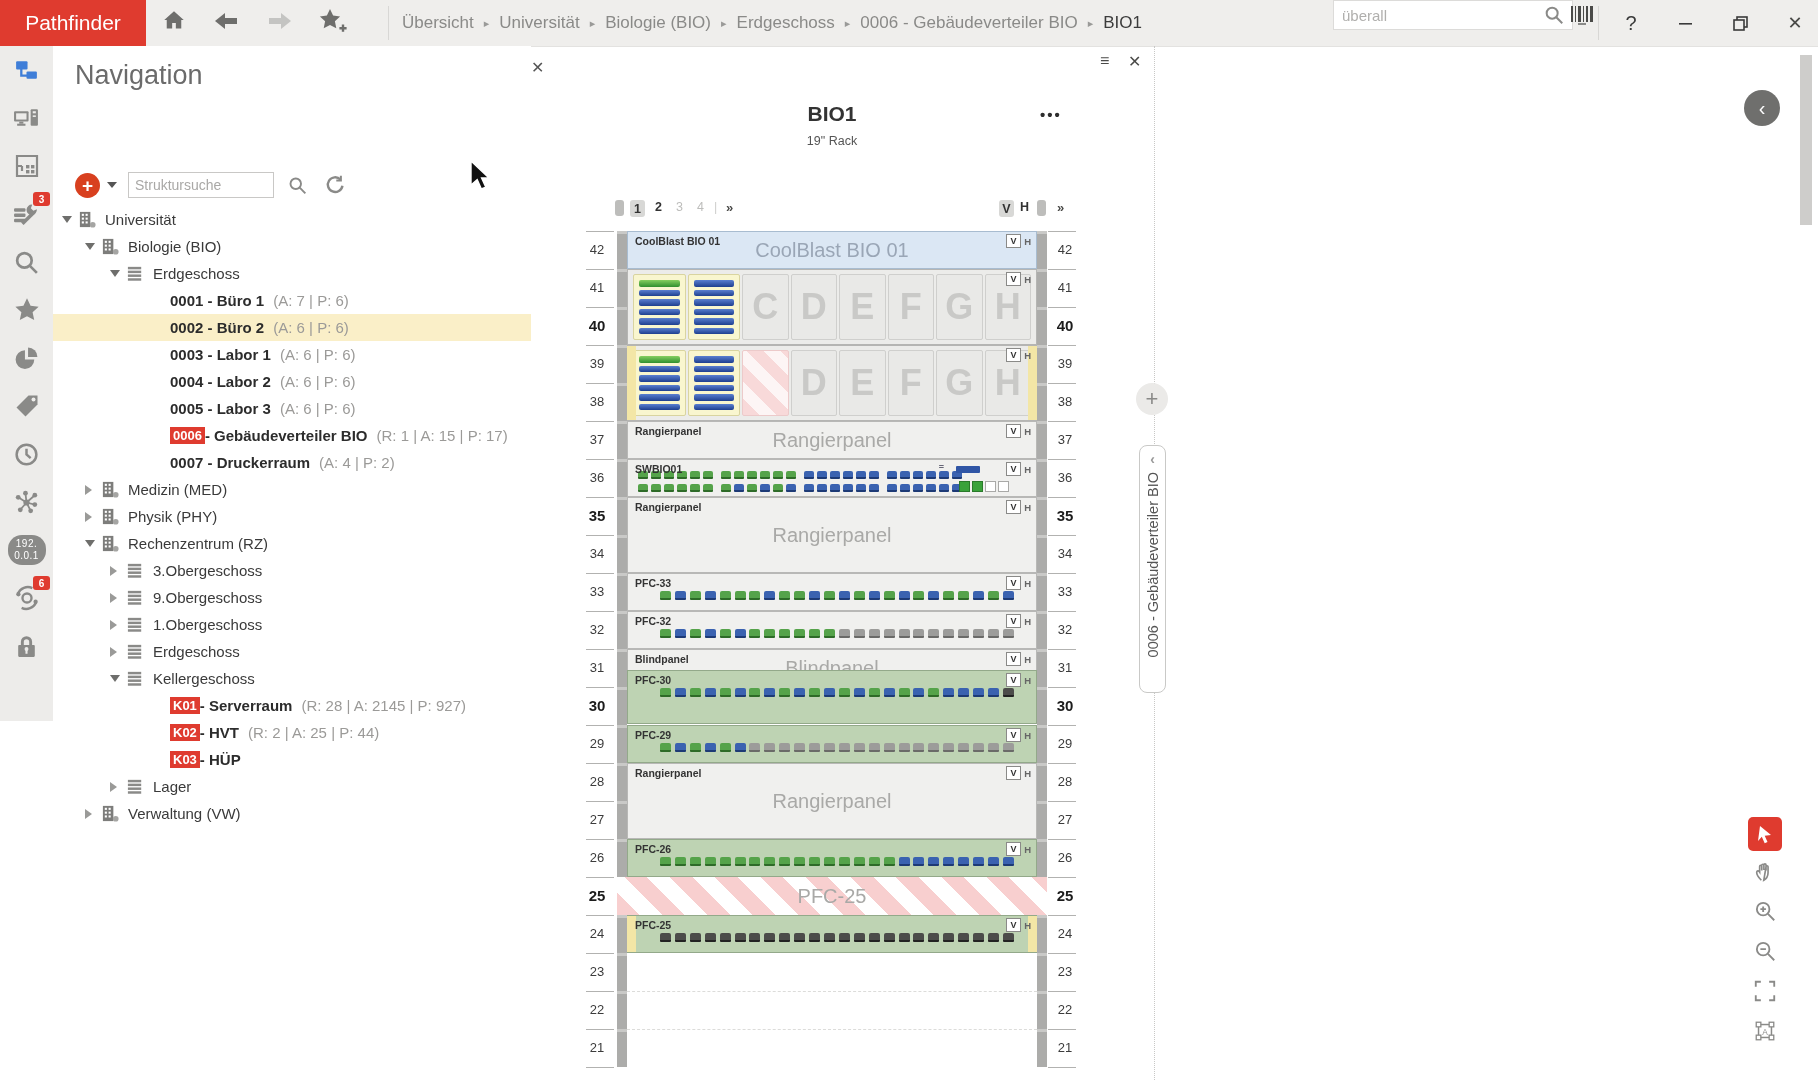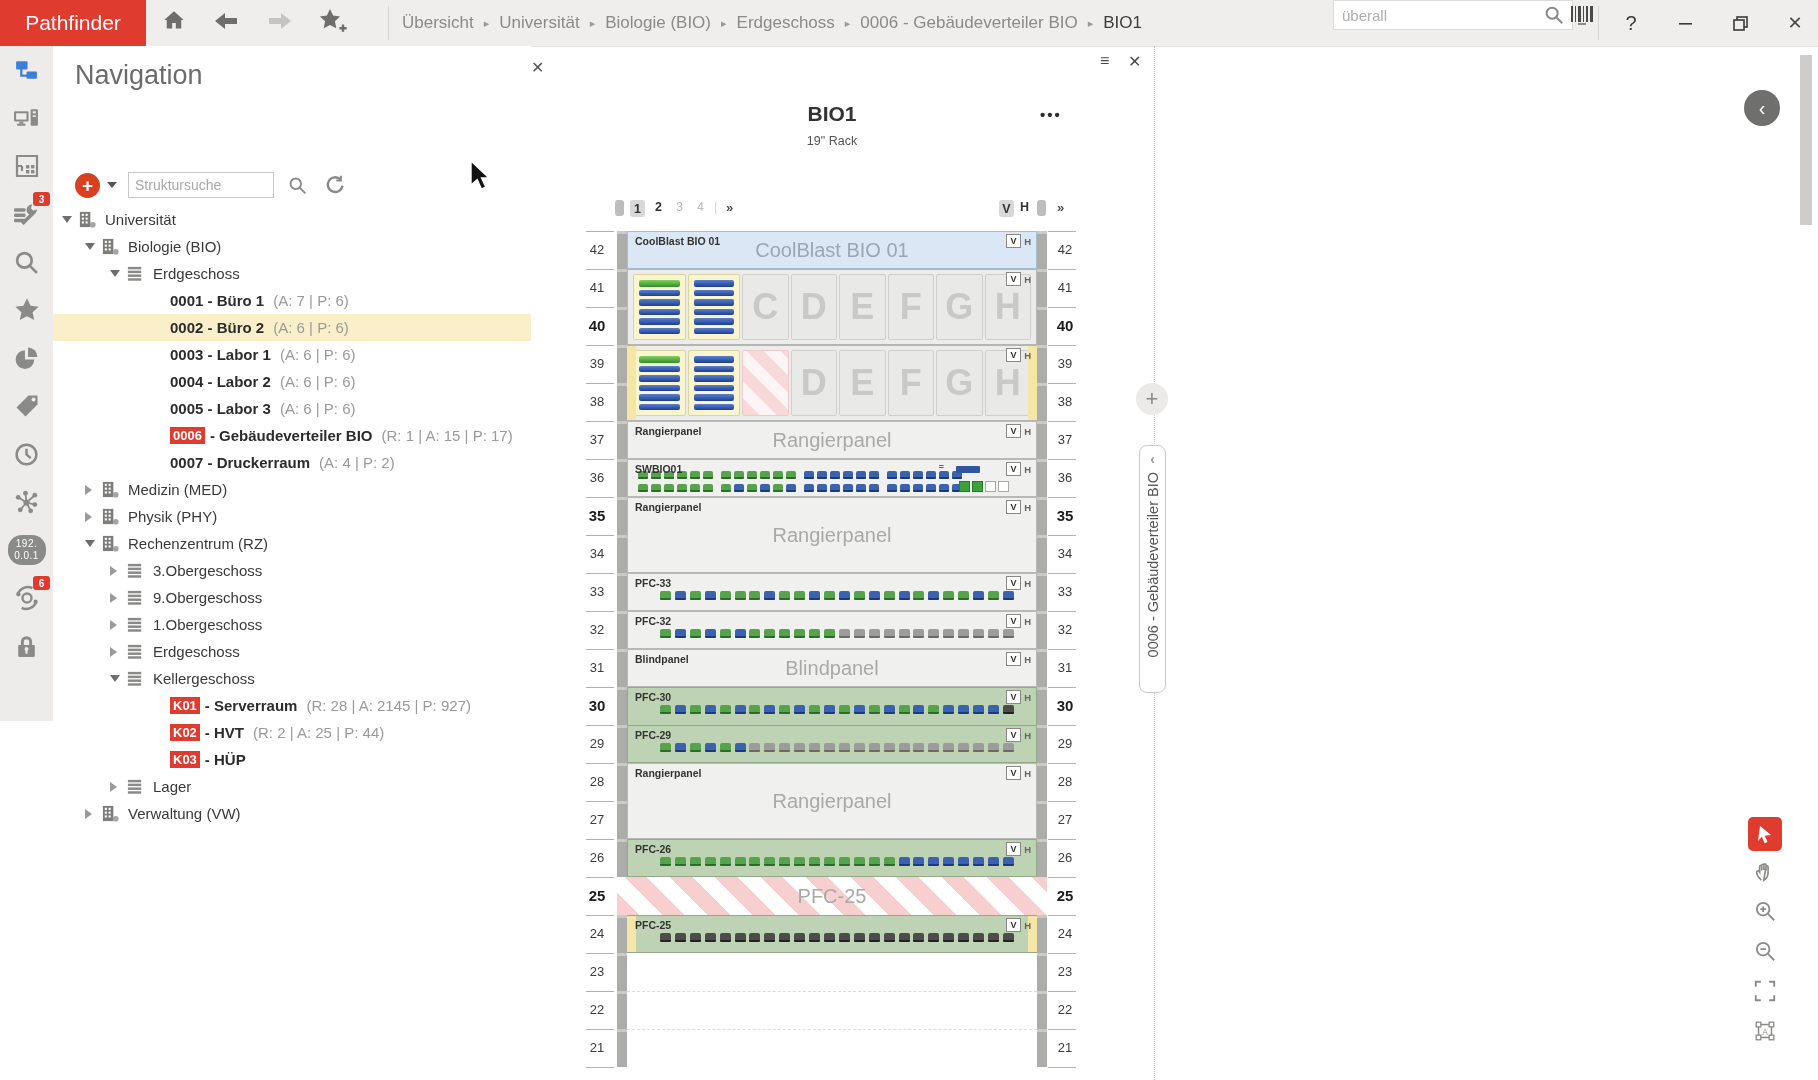--- a/index.html
+++ b/index.html
@@ -43,21 +43,21 @@
   .structinput::placeholder{color:#a9a8a6}
   .tree{position:absolute;left:0;top:160px;width:478px}
   .trow{height:27px;display:flex;align-items:center;font-size:15px;white-space:nowrap}
   .trow.hl{background:#faefc8}
   .t-exp-open{width:0;height:0;border-left:5px solid transparent;border-right:5px solid transparent;border-top:7px solid #6e6e6c;margin-right:6px;flex:none}
   .t-exp-closed{width:0;height:0;border-top:5px solid transparent;border-bottom:5px solid transparent;border-left:7px solid #9a9a98;margin-right:9px;flex:none}
   .t-ico{margin-right:8px;flex:none;display:flex}
   .t-name{color:#3a3a3a}
   .t-name.room{color:#2c2c2c;font-weight:700}
   .t-info{color:#9b9a98;margin-left:9px}
-  .t-badge{background:#df3b2f;color:#fff;font-size:13px;font-weight:700;padding:1px 3px;margin-right:5px;flex:none}
+  .t-badge{background:#df3b2f;color:#fff;font-size:13px;font-weight:700;padding:1px 3px;flex:none}
 
   
   .rk-title{position:absolute;left:617px;top:102px;width:430px;text-align:center;font-size:21px;font-weight:700;color:#333}
   .rk-sub{position:absolute;left:617px;top:134px;width:430px;text-align:center;font-size:12.5px;color:#555}
   .rk-menu{position:absolute;left:1040px;top:106px;font-size:15px;font-weight:700;letter-spacing:2px;color:#2e2e2e}
   .rk-winbtn{position:absolute;top:52px;font-size:16px;color:#4a4a48}
   .pg-item{position:absolute;top:200px;font-size:12.5px;display:flex;align-items:center;justify-content:center}
   .pg-box{width:15px;height:17px;background:#d8d8d6;border-radius:3px;font-weight:700;color:#333}
   .pg-num{font-weight:700;color:#333}
   .pg-dim{color:#bdbdbb}
@@ -942,21 +942,21 @@
       </div>
     </div>
     <div class="panel p-gray" style="top: 649px; height: 38px;">
       <div class="p-label">Blindpanel</div>
       <div class="p-center">Blindpanel</div>
       <div class="vh">
         <span class="v">V</span>
         <span class="h">H</span>
       </div>
     </div>
-    <div class="panel p-green" style="top: 687px; height: 54px;">
+    <div class="panel p-green" style="top: 670px; height: 54px;">
       <div class="p-label">PFC-30</div>
       <div class="vh">
         <span class="v">V</span>
         <span class="h">H</span>
       </div>
       <div class="ports">
         <span class="port g"></span>
         <span class="port b"></span>
         <span class="port g"></span>
         <span class="port b"></span>

